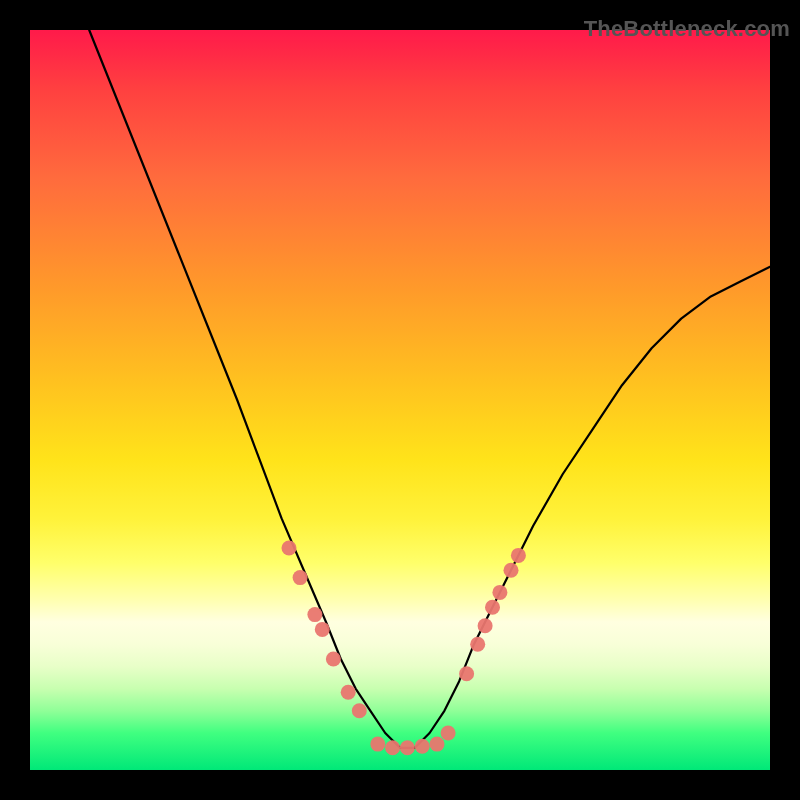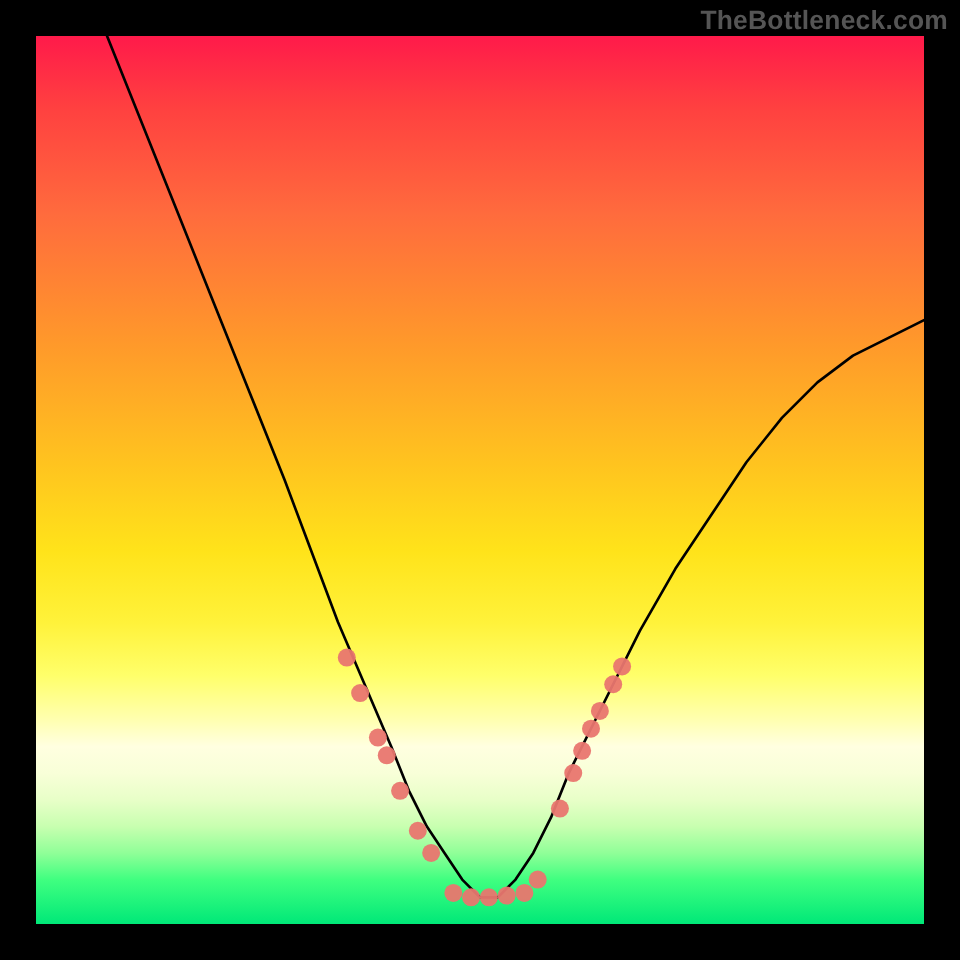--- a/index.html
+++ b/index.html
@@ -12,21 +12,21 @@
     font-family: Arial, Helvetica, sans-serif;
   }
   .frame {
     position: relative;
     width: 800px;
     height: 800px;
     background: #000000;
   }
   .watermark {
     position: absolute;
-    top: 4px;
+    top: 16px;
     right: 10px;
     color: #555555;
     font-size: 22px;
     font-weight: 600;
     letter-spacing: 0.2px;
     z-index: 5;
   }
   .plot-area {
     position: absolute;
     left: 30px;

